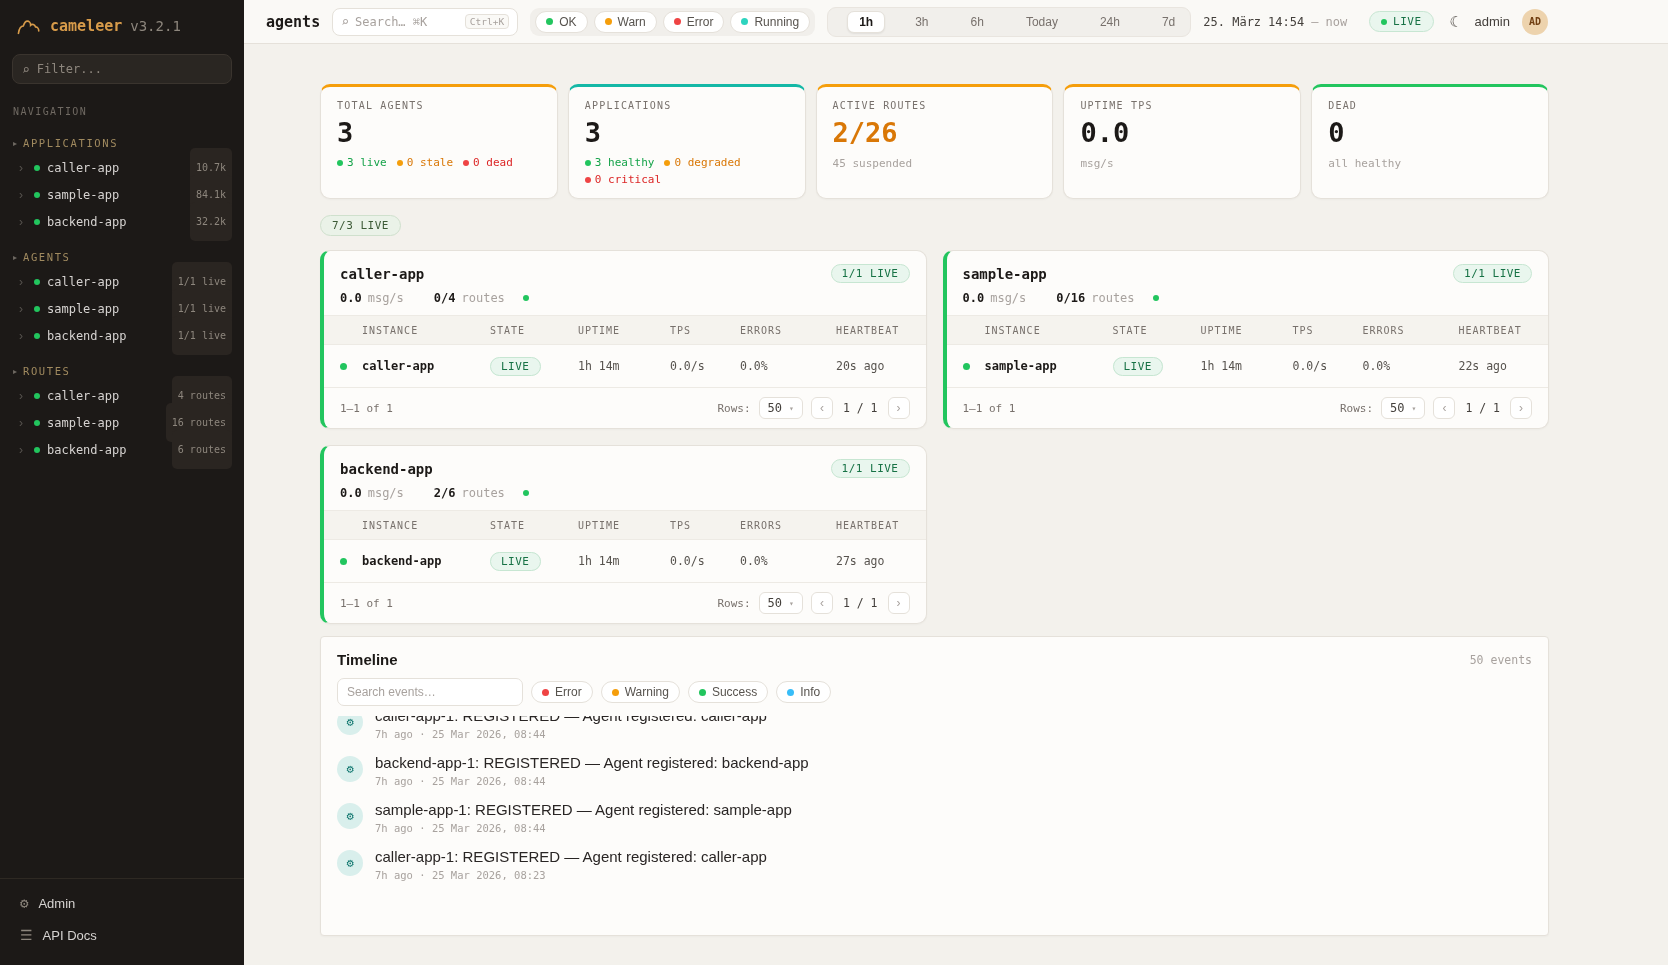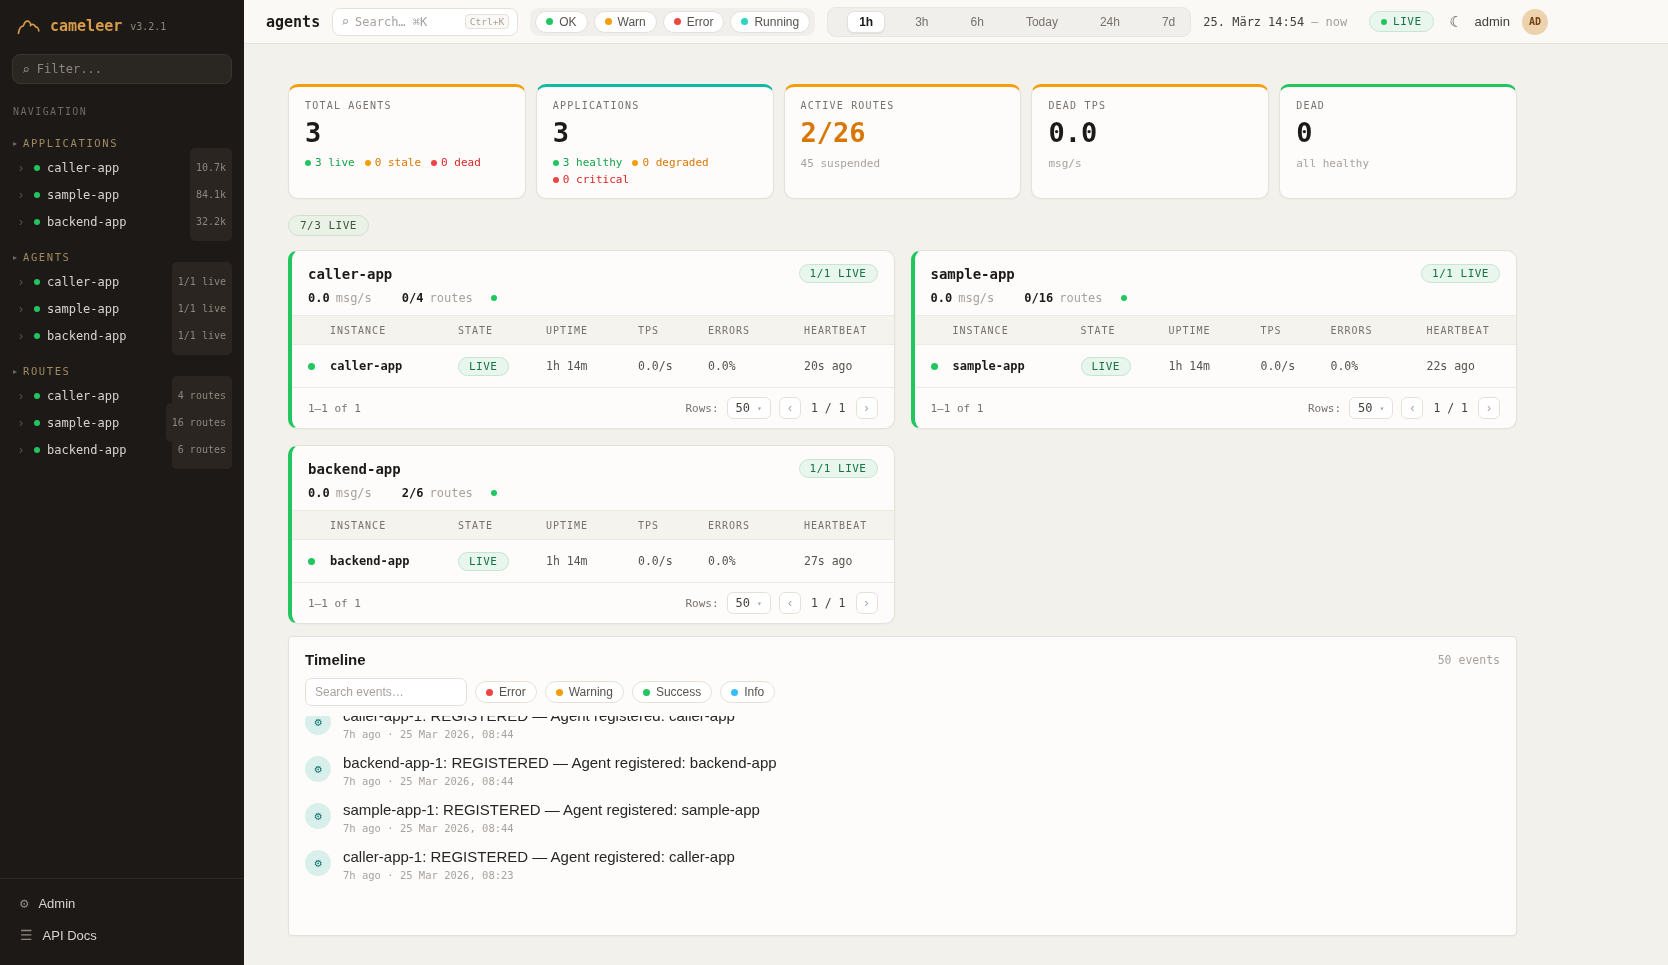--- a/index.html
+++ b/index.html
@@ -12,21 +12,21 @@
 
   .app { display:flex; width:100%; height:100%; }
 
   
   .sidebar {
     width:244px; min-width:244px; background:#1c1917; color:#d6d3d1;
     display:flex; flex-direction:column; height:100%;
   }
   .logo-row { display:flex; align-items:center; gap:8px; padding:16px 16px 10px; }
   .logo-name { font-family:"DejaVu Sans Mono",monospace; font-weight:bold; font-size:15px; color:#d79b4a; }
-  .logo-ver { font-family:"DejaVu Sans Mono",monospace; font-size:10px; color:#8d867d; }
+  .logo-ver { font-family:"DejaVu Sans Mono",monospace; font-size:14px; color:#8d867d; }
   .filter-box {
     margin:8px 12px 2px; background:#2a2622; border:1px solid #3a342e; border-radius:8px;
     height:30px; display:flex; align-items:center; padding:0 9px; gap:7px;
   }
   .filter-box .s-ico { color:#8d867d; font-size:13px; }
   .filter-box input {
     background:transparent; border:none; outline:none; color:#d6d3d1; width:100%;
     font-family:"DejaVu Sans Mono",monospace; font-size:12px;
   }
   .filter-box input::placeholder { color:#8d867d; }
@@ -90,21 +90,21 @@
     padding:3px 11px; font-family:"DejaVu Sans Mono",monospace; font-size:11px; letter-spacing:.5px;
   }
   .moon-btn { background:none; border:none; font-size:15px; color:#57534e; cursor:pointer; padding:4px; }
   .user-name { font-size:13px; color:#44403c; }
   .avatar {
     width:26px; height:26px; border-radius:50%; background:#edd3ad; color:#713f12;
     font-size:10px; font-weight:bold; display:flex; align-items:center; justify-content:center;
     font-family:"DejaVu Sans Mono",monospace; cursor:pointer;
   }
 
-  .content { flex:1; overflow:hidden; padding:40px 0 0 44px; }
+  .content { flex:1; overflow:hidden; padding:40px 0 0 56px;margin-left:20px; }
   .content-inner { width:1229px; }
 
   
   .stats-row { display:grid; grid-template-columns:repeat(5,1fr); gap:10px; }
   .stat-card {
     background:#fdfcfa; border:1px solid #e5e1da; border-top:3px solid #f59e0b;
     border-radius:10px; padding:13px 16px 14px; height:115px; box-shadow:0 1px 2px rgba(0,0,0,.03);
   }
   .stat-card.acc-teal { border-top-color:#14b8a6; }
   .stat-card.acc-green { border-top-color:#22c55e; }
@@ -173,21 +173,21 @@
   
   .timeline-card {
     margin-top:12px; background:#fdfcfa; border:1px solid #e5e1da; border-radius:4px;
     height:300px; overflow:hidden; box-shadow:0 1px 2px rgba(0,0,0,.03);
   }
   .tl-head { display:flex; align-items:center; justify-content:space-between; padding:14px 16px 10px; }
   .tl-title { font-size:15px; font-weight:bold; color:#1c1917; }
   .tl-count { font-family:"DejaVu Sans Mono",monospace; font-size:11.5px; color:#a8a29e; }
   .tl-controls { display:flex; align-items:center; gap:8px; padding:0 16px 10px; }
   .tl-search {
-    width:162px; height:28px; background:#fff; border:1px solid #e5e1da; border-radius:7px;
+    width:186px; height:28px; background:#fff; border:1px solid #e5e1da; border-radius:7px;
     display:flex; align-items:center; padding:0 9px;
   }
   .tl-search input { border:none; outline:none; width:100%; font-size:12px; color:#44403c;
     background:transparent; font-family:"Liberation Sans",sans-serif; }
   .tl-search input::placeholder { color:#a8a29e; }
   .tl-chip { background:#fff; }
   .tl-list { padding:0 16px; height:216px; overflow:hidden; }
   .event { display:flex; gap:12px; padding:7px 0; align-items:flex-start; cursor:pointer; }
   .event:first-child { margin-top:-16px; }
   .ev-ico {
@@ -409,21 +409,21 @@
             </div>
           </div>
 
           <div class="stat-card">
             <div class="stat-label">ACTIVE ROUTES</div>
             <div class="stat-value orange">2/26</div>
             <div class="stat-sub">45 suspended</div>
           </div>
 
           <div class="stat-card">
-            <div class="stat-label">DEAD TPS</div>
+            <div class="stat-label">UPTIME TPS</div>
             <div class="stat-value">0.0</div>
             <div class="stat-sub">msg/s</div>
           </div>
 
           <div class="stat-card acc-green">
             <div class="stat-label">DEAD</div>
             <div class="stat-value">0</div>
             <div class="stat-sub">all healthy</div>
           </div>
         </div>

